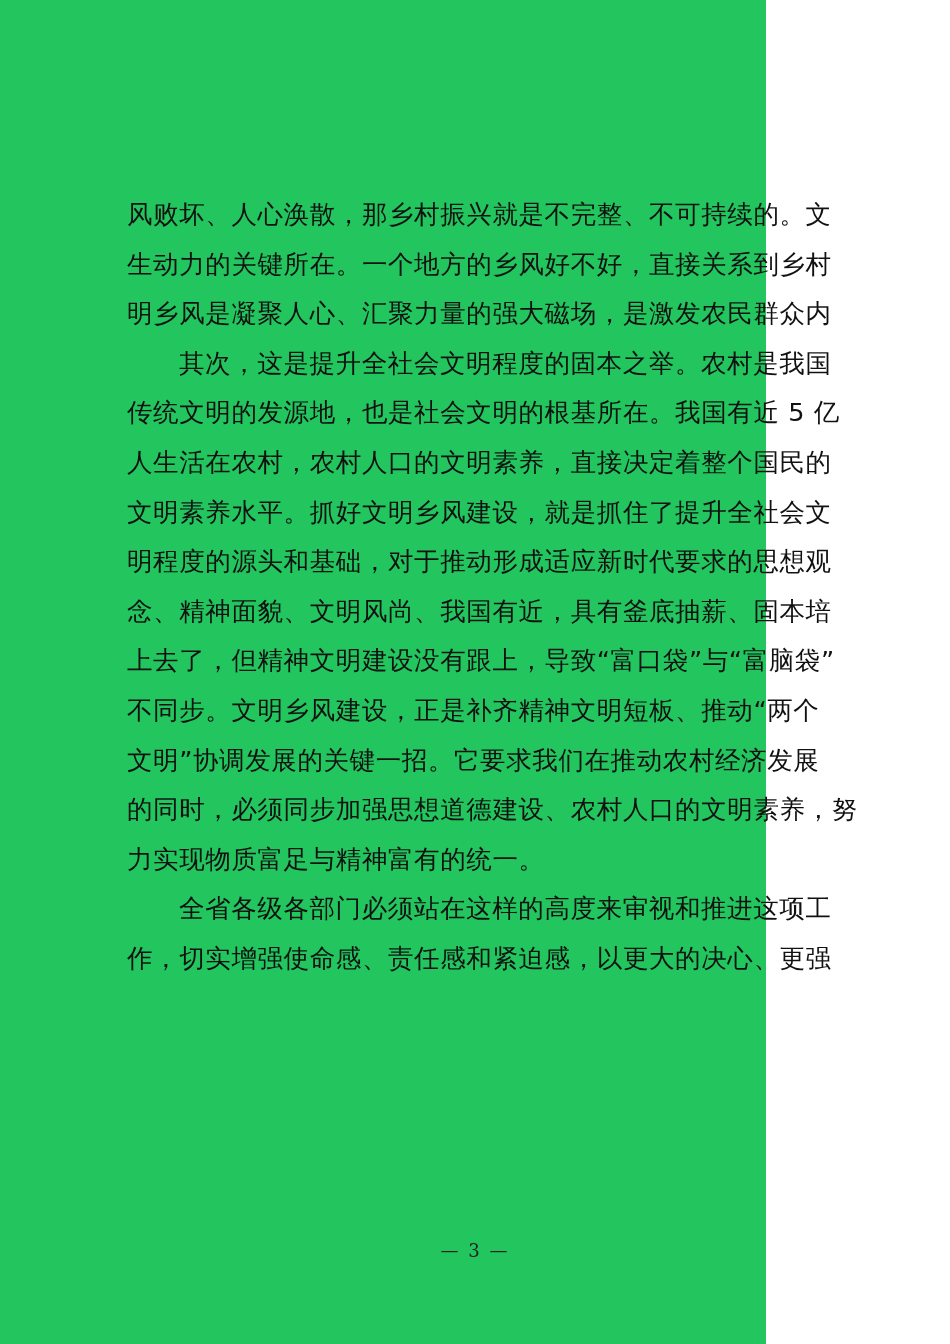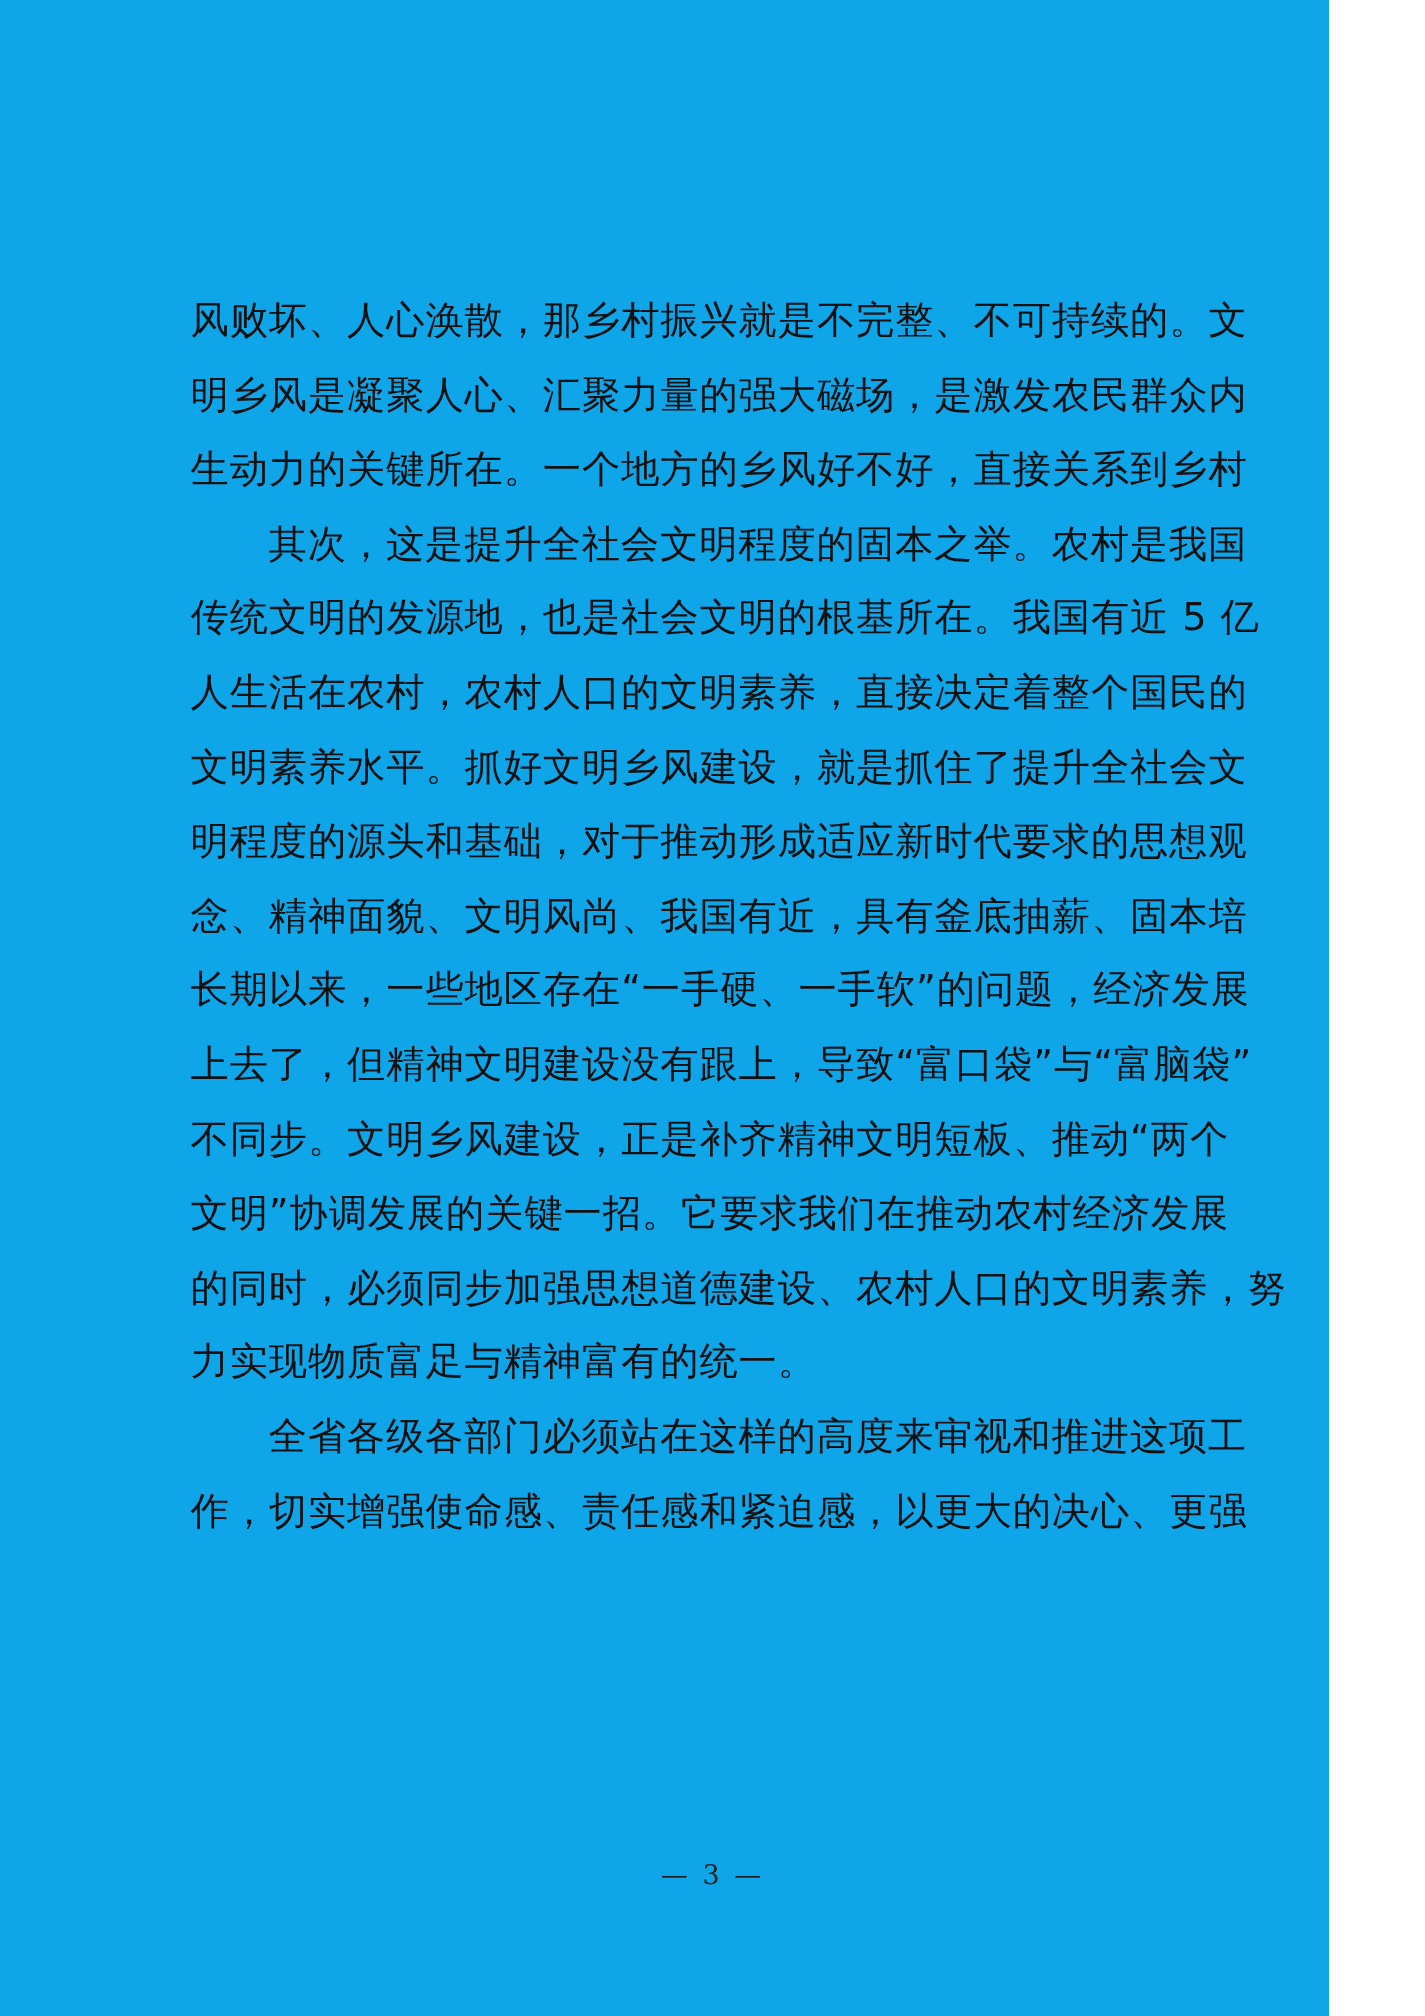--- a/index.html
+++ b/index.html
@@ -12,23 +12,23 @@
       height: 1344px;
       position: relative;
       overflow: hidden;
       font-family: "DejaVu Sans", "Liberation Sans", sans-serif;
       color: #111111;
     }
     .page {
       position: absolute;
       left: 0;
       top: 0;
-      width: 886px;
+      width: 766px;
       height: 1344px;
-      background: #0ea5e9;
+      background: #22c55e;
     }
     .body-text {
       position: absolute;
       left: 127px;
       top: 190px;
       width: 700px;
     }
     .line {
       height: 49.6px;
       line-height: 49.6px;
@@ -54,35 +54,34 @@
     }
   </style>
 </head>
 <body>
 
 <div class="page">
   <div class="body-text">
 
     <div class="paragraph">
       <div class="line">风败坏、人心涣散，那乡村振兴就是不完整、不可持续的。文</div>
+      <div class="line">生动力的关键所在。一个地方的乡风好不好，直接关系到乡村</div>
       <div class="line">明乡风是凝聚人心、汇聚力量的强大磁场，是激发农民群众内</div>
-      <div class="line">生动力的关键所在。一个地方的乡风好不好，直接关系到乡村</div>
     </div>
 
     <div class="paragraph">
       <div class="line indent">其次，这是提升全社会文明程度的固本之举。农村是我国</div>
       <div class="line">传统文明的发源地，也是社会文明的根基所在。我国有近 5 亿</div>
       <div class="line">人生活在农村，农村人口的文明素养，直接决定着整个国民的</div>
       <div class="line">文明素养水平。抓好文明乡风建设，就是抓住了提升全社会文</div>
       <div class="line">明程度的源头和基础，对于推动形成适应新时代要求的思想观</div>
       <div class="line">念、精神面貌、文明风尚、我国有近，具有釜底抽薪、固本培</div>
     </div>
 
     <div class="paragraph">
-      <div class="line">长期以来，一些地区存在“一手硬、一手软”的问题，经济发展</div>
       <div class="line">上去了，但精神文明建设没有跟上，导致“富口袋”与“富脑袋”</div>
       <div class="line">不同步。文明乡风建设，正是补齐精神文明短板、推动“两个</div>
       <div class="line">文明”协调发展的关键一招。它要求我们在推动农村经济发展</div>
       <div class="line">的同时，必须同步加强思想道德建设、农村人口的文明素养，努</div>
       <div class="line">力实现物质富足与精神富有的统一。</div>
     </div>
 
     <div class="paragraph">
       <div class="line indent">全省各级各部门必须站在这样的高度来审视和推进这项工</div>
       <div class="line">作，切实增强使命感、责任感和紧迫感，以更大的决心、更强</div>

